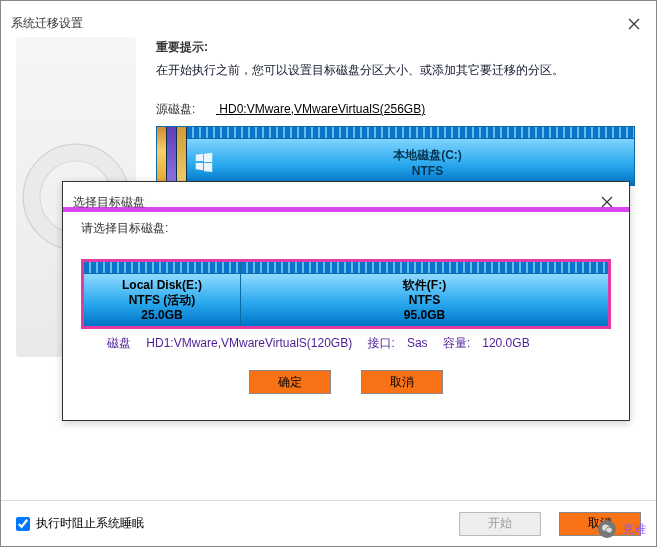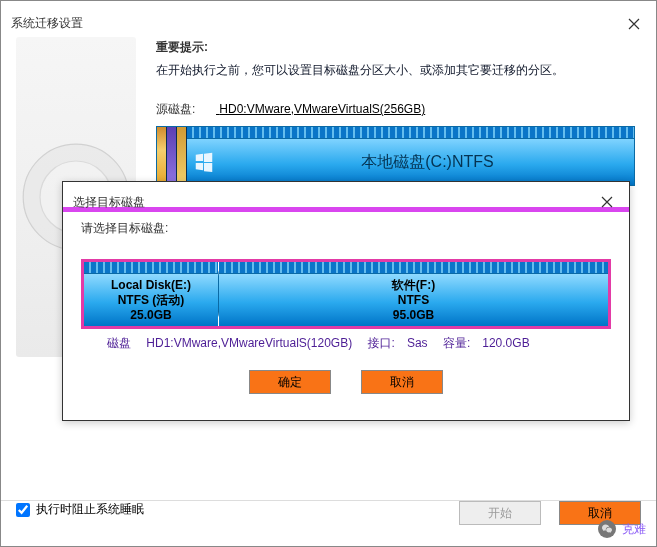--- a/index.html
+++ b/index.html
@@ -19,43 +19,43 @@
 .main-content { flex: 1; padding: 8px 6px 0 20px; }
 .hint-title { font-weight: bold; margin-bottom: 6px; color:#333; }
 .hint-text { margin-bottom: 22px; color:#0f172a; }
 .row-lbl { display:inline-block; width: 60px; color:#333; }
 .src-row { margin-bottom: 8px; text-decoration: underline; }
 
 .partbar-wrap { border: 1px solid #0a6aa5; height: 60px; display: flex; overflow:hidden;}
 .part-small { width: 10px; border-right:1px solid #082f51; background: linear-gradient(180deg,#cf8b2e 0,#f5cf6d 40%,#e6a52a 100%); }
 .part-blue  { flex:1; display:flex; flex-direction:column; }
 .part-blue .scale { height:12px; background: repeating-linear-gradient(90deg,#0a75c8 0 5px,#64bdee 5px 7px); border-bottom:1px solid #0a6aa5;}
-.part-blue .body  { flex:1; background: linear-gradient(180deg,#7fd3ff 0,#2aa9ee 55%,#0074c7 100%); display:flex; flex-direction:row; align-items:center; justify-content:center; font-size:16px; font-weight:normal; color:#053352; }
+.part-blue .body  { flex:1; background: linear-gradient(180deg,#7fd3ff 0,#2aa9ee 55%,#0074c7 100%); display:flex; flex-direction:column; align-items:center; justify-content:center; font-size:12px; font-weight:bold; color:#053352; }
 .part-blue .winlogo { width:34px; display:flex; align-items:center; justify-content:center; background: linear-gradient(180deg,#7fd3ff 0,#2aa9ee 55%,#0074c7 100%); }
 .part-blue2 { display:flex; flex:1; }
 .part-blue2 .winlogo svg { width:22px; height:22px; fill:#e9f6ff;}
 
 
 .dlg-window { left: 62px; top: 181px; width: 568px; height: 240px; box-shadow: 0 2px 8px rgba(0,0,0,.2); border:1px solid #333;}
 .dlg-body { padding: 8px 18px 12px 18px; }
 .dlg-label { color:#333; margin-bottom: 22px; }
 
 .target-wrap { border: 3px solid #e33aa6; height: 70px; display:flex; overflow:hidden;}
 .seg { display:flex; flex-direction:column; border-right:1px solid #0a6aa5; }
 .seg .scale { height:12px; background: repeating-linear-gradient(90deg,#0a75c8 0 5px,#64bdee 5px 7px); border-bottom:1px solid #0a6aa5;}
 .seg .body { flex:1; background: linear-gradient(180deg,#8fdaff 0,#2aa9ee 55%,#0074c7 100%); display:flex; flex-direction:column; align-items:center; justify-content:center; font-weight:bold; color:#000; font-size:12px; line-height:1.25;}
-.seg1 { width: 135px; border-radius: 14px; } .seg2 { flex:1; border-right:none; }
+.seg1 { width: 157px; } .seg2 { flex:1; border-right:none; }
 
 .disk-info { margin-top: 6px; padding-left: 2px; color:#4c1d95;margin-left:24px; }
 .disk-info span { margin-right: 12px; }
 
 .dlg-buttons { display:flex; justify-content:center; gap:30px; margin-top: 18px;}
 .btn { min-width: 82px; height: 24px; border:1px solid #888; background:#f97316; font-size:12px; cursor:pointer;}
 
-.footer-row { position:absolute; left:0; bottom:0; width:100%; height:46px; display:flex; align-items:flex-start; padding:0 15px; border-top:1px solid #ddd; gap:24px;}
+.footer-row { position:absolute; left:0; bottom:0; width:100%; height:46px; display:flex; align-items:center; padding:0 15px; border-top:1px solid #ddd; gap:24px;}
 .chk { display:flex; align-items:center; gap:6px; flex:1; }
 .chk input { width:14px; height:14px; }
 .footer-btns { display:flex; gap:18px; }
 .btn[disabled] { color:#9a9a9a; background:#eee; border-color:#bbb; cursor:default;}
 
 .watermark { position:absolute; right:10px; bottom:8px; display:flex; align-items:center; gap:6px; color:#8b5cf6; font-size:12px;}
 .watermark .wicon { width:18px; height:18px; border-radius:50%; background:#777; display:flex; align-items:center; justify-content:center;}
 .watermark .wicon svg { width:12px; height:12px; fill:#ddd;}
 </style>
 </head>

